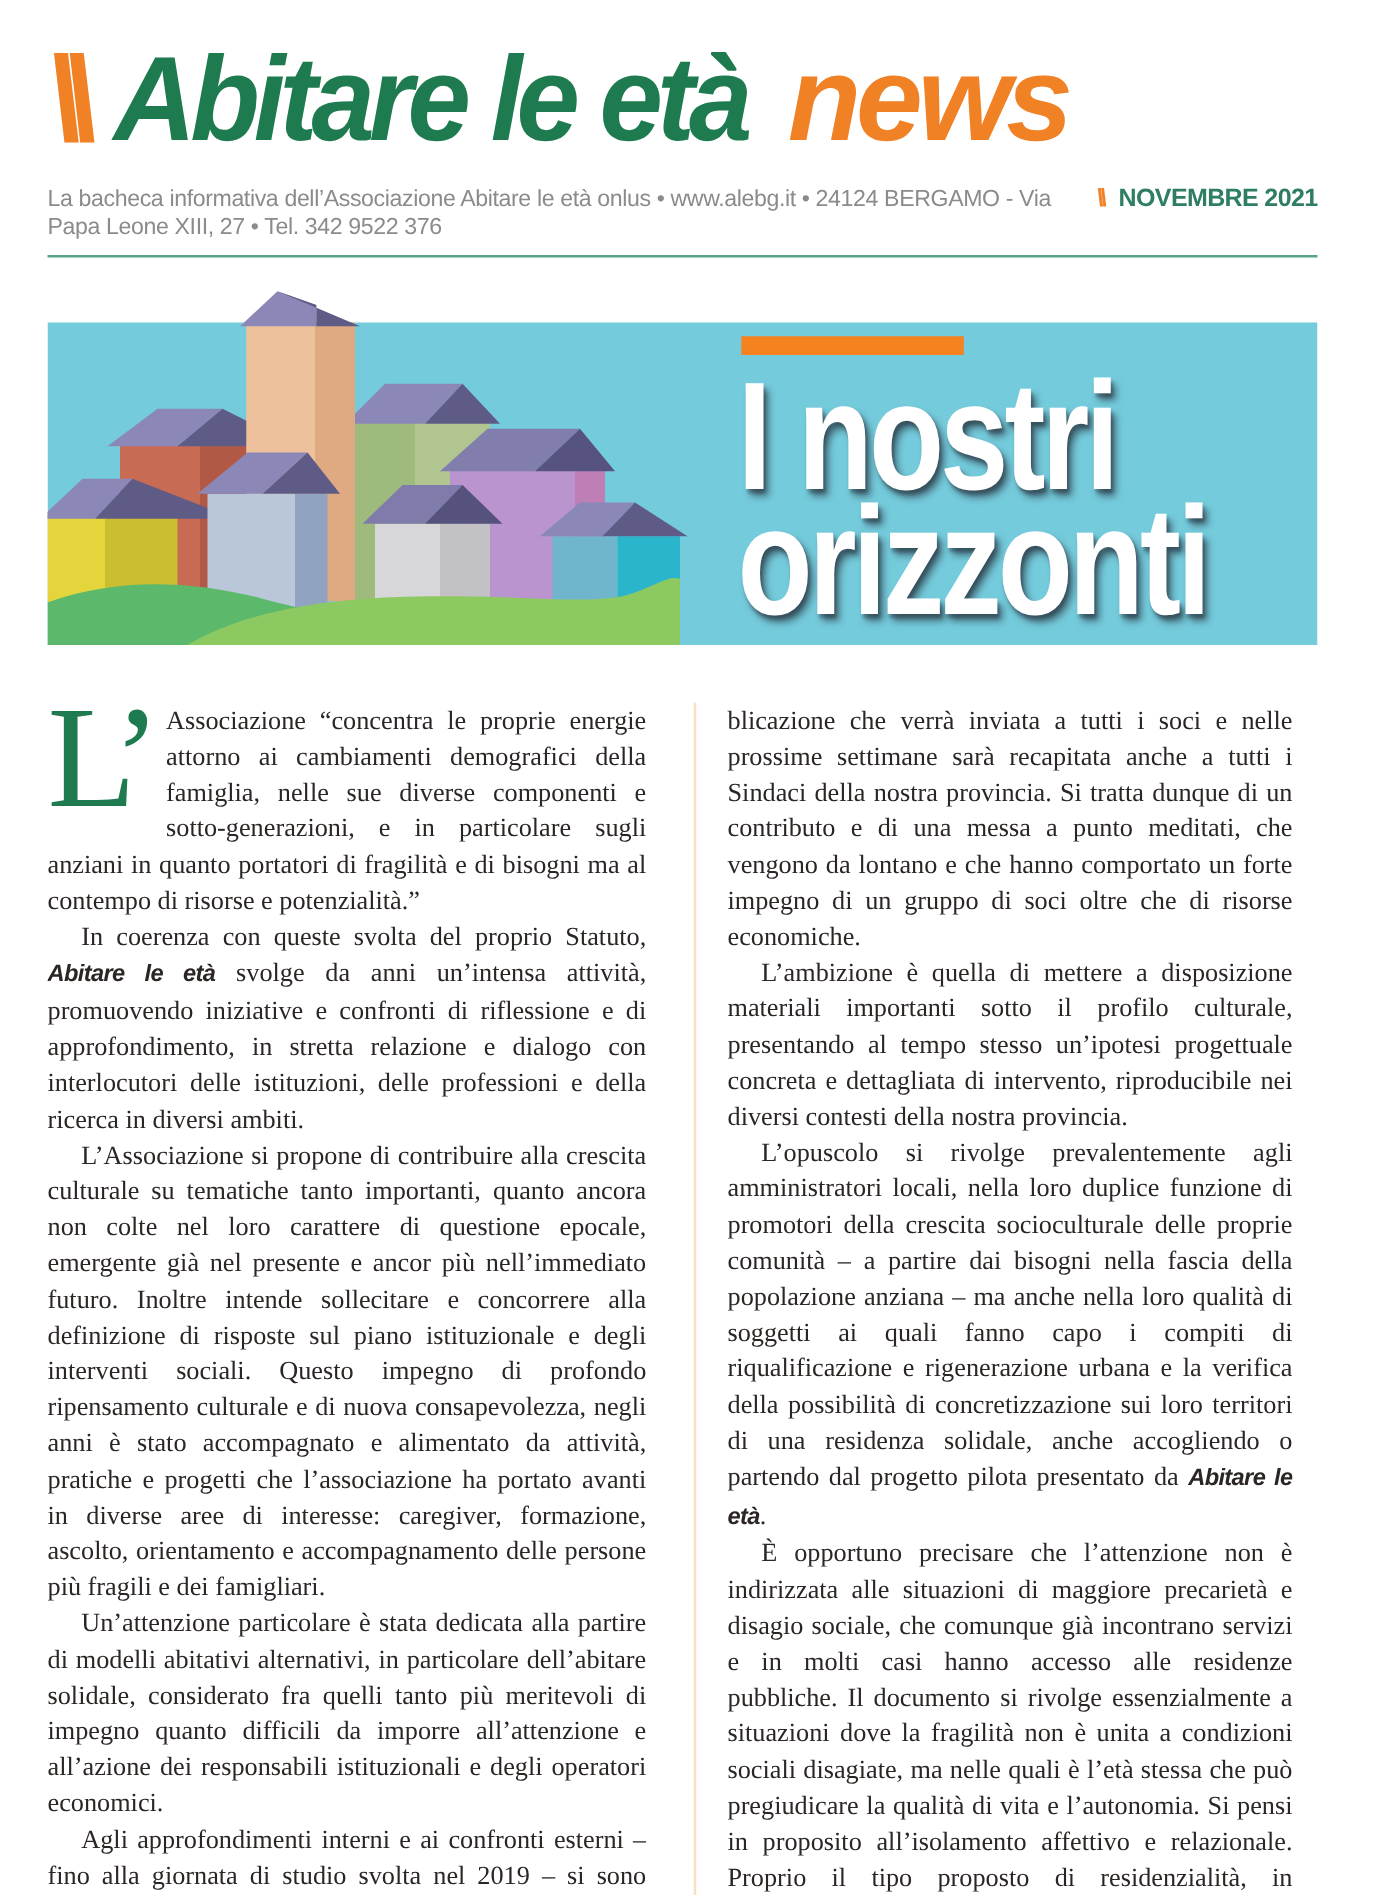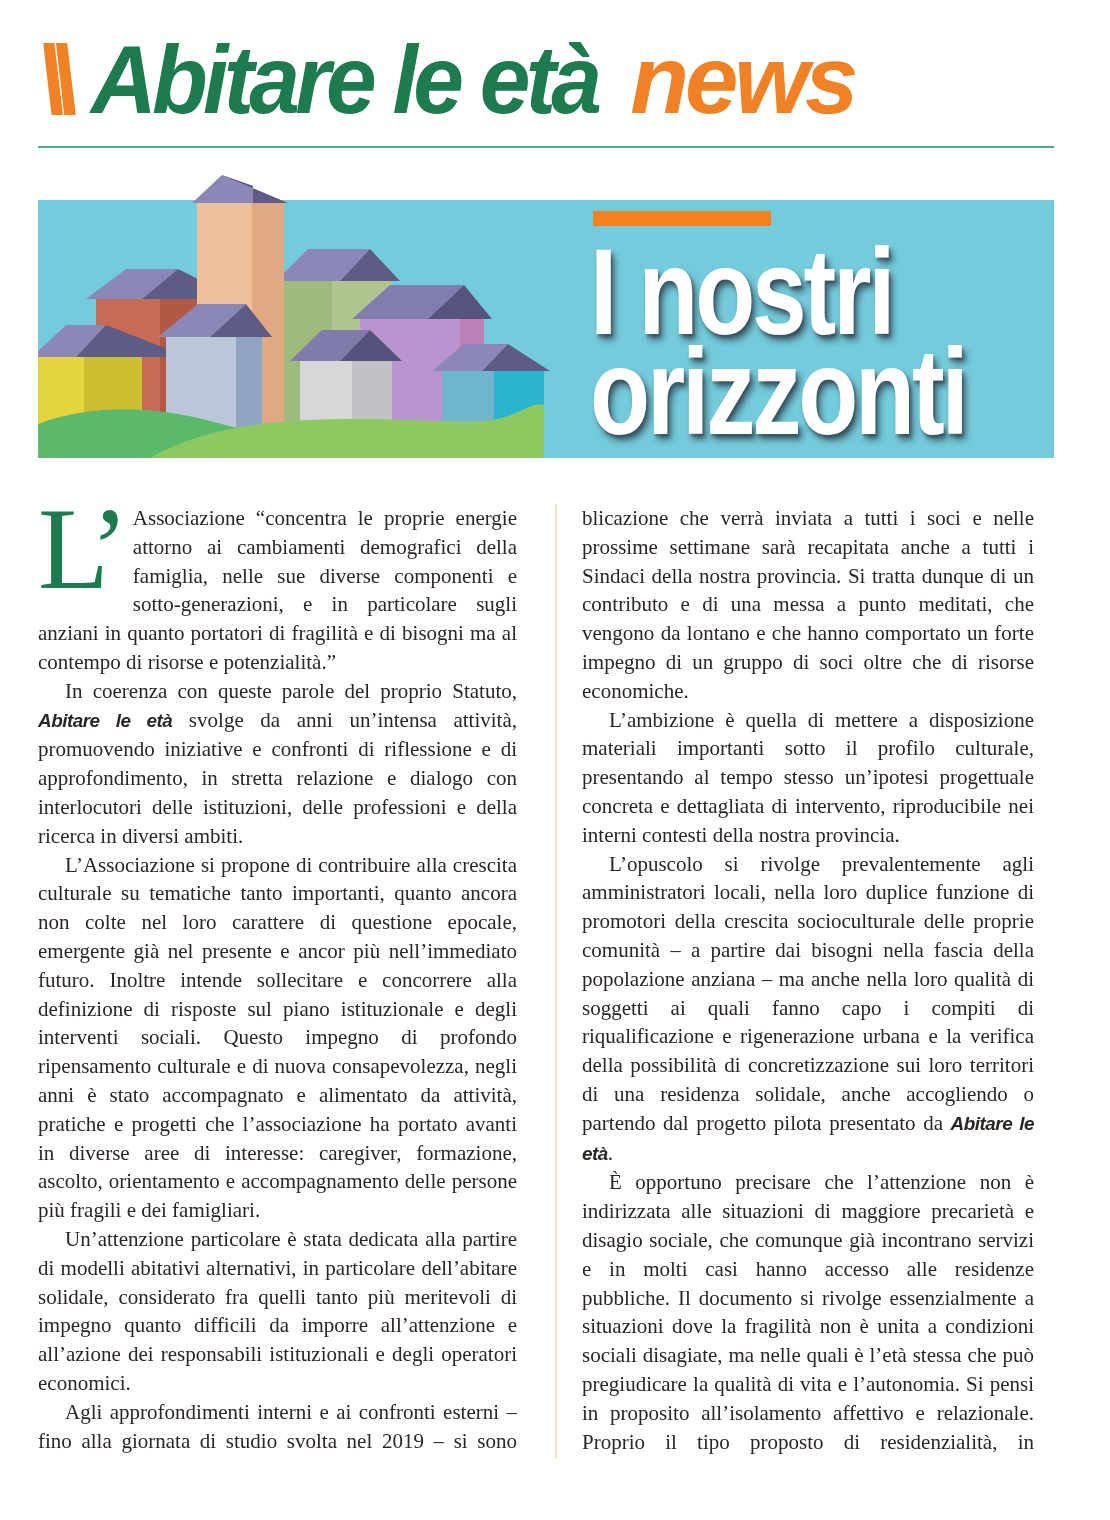--- a/index.html
+++ b/index.html
@@ -126,20 +126,27 @@
 <body>
 
 <div class="content">
 
   <header>
     <div class="logo">
       <span class="logo-slashes">\\</span>
       <span class="logo-title">Abitare le età</span>
       <span class="logo-news">news</span>
     </div>
+    <div class="meta">
+      <span class="tagline">La bacheca informativa dell’Associazione Abitare le età onlus • www.alebg.it • 24124 BERGAMO - Via Papa Leone XIII, 27 • Tel. 342 9522 376</span>
+      <span class="issue">
+        <span class="issue-slashes">\\</span>
+        <span class="issue-label">NOVEMBRE 2021</span>
+      </span>
+    </div>
     <hr class="header-rule">
   </header>
 
   <section class="banner">
     <svg width="1016" height="285" viewBox="0 0 1016 285" aria-hidden="true">
 
       <rect x="0" y="27" width="1016" height="258" fill="#74cbdc"></rect>
 
       <polygon points="58,124 122,124 122,252 58,252" fill="#c86b54"></polygon>
       <polygon points="122,124 192,124 192,252 122,252" fill="#b25946"></polygon>
@@ -189,26 +196,26 @@
       <h1>
         <div class="title-line">I nostri</div>
         <div class="title-line">orizzonti</div>
       </h1>
     </div>
   </section>
 
   <section class="article">
     <div class="column">
         <p><span class="dropcap">L’</span><span>Associazione “concentra le proprie energie attorno ai cambiamenti demografici della famiglia, nelle sue diverse componenti e sotto-generazioni, e in particolare sugli anziani in quanto portatori di fragilità e di bisogni ma al contempo di risorse e potenzialità.”</span></p>
-        <p class="indent"><span>In coerenza con queste parole del proprio Statuto, </span><span class="brand">Abitare le età</span><span> svolge da anni un’intensa attività, promuovendo iniziative e confronti di riflessione e di approfondimento, in stretta relazione e dialogo con interlocutori delle istituzioni, delle professioni e della ricerca in diversi ambiti.</span></p>
+        <p class="indent"><span>In coerenza con queste svolta del proprio Statuto, </span><span class="brand">Abitare le età</span><span> svolge da anni un’intensa attività, promuovendo iniziative e confronti di riflessione e di approfondimento, in stretta relazione e dialogo con interlocutori delle istituzioni, delle professioni e della ricerca in diversi ambiti.</span></p>
         <p class="indent"><span>L’Associazione si propone di contribuire alla crescita culturale su tematiche tanto importanti, quanto ancora non colte nel loro carattere di questione epocale, emergente già nel presente e ancor più nell’immediato futuro. Inoltre intende sollecitare e concorrere alla definizione di risposte sul piano istituzionale e degli interventi sociali. Questo impegno di profondo ripensamento culturale e di nuova consapevolezza, negli anni è stato accompagnato e alimentato da attività, pratiche e progetti che l’associazione ha portato avanti in diverse aree di interesse: caregiver, formazione, ascolto, orientamento e accompagnamento delle persone più fragili e dei famigliari.</span></p>
         <p class="indent"><span>Un’attenzione particolare è stata dedicata alla partire di modelli abitativi alternativi, in particolare dell’abitare solidale, considerato fra quelli tanto più meritevoli di impegno quanto difficili da imporre all’attenzione e all’azione dei responsabili istituzionali e degli operatori economici.</span></p>
         <p class="indent"><span>Agli approfondimenti interni e ai confronti esterni – fino alla giornata di studio svolta nel 2019 – si sono intrecciate l’elaborazione e la definizione di interventi operativi concreti, coinvolgendo operatori ed enti titolari di immobili e strutture in grado di soddisfare l’esigenza di un intervento pilota di residenza solidale.</span></p>
       </div>
     <div class="column">
         <p><span>blicazione che verrà inviata a tutti i soci e nelle prossime settimane sarà recapitata anche a tutti i Sindaci della nostra provincia. Si tratta dunque di un contributo e di una messa a punto meditati, che vengono da lontano e che hanno comportato un forte impegno di un gruppo di soci oltre che di risorse economiche.</span></p>
-        <p class="indent"><span>L’ambizione è quella di mettere a disposizione materiali importanti sotto il profilo culturale, presentando al tempo stesso un’ipotesi progettuale concreta e dettagliata di intervento, riproducibile nei interni contesti della nostra provincia.</span></p>
+        <p class="indent"><span>L’ambizione è quella di mettere a disposizione materiali importanti sotto il profilo culturale, presentando al tempo stesso un’ipotesi progettuale concreta e dettagliata di intervento, riproducibile nei diversi contesti della nostra provincia.</span></p>
         <p class="indent"><span>L’opuscolo si rivolge prevalentemente agli amministratori locali, nella loro duplice funzione di promotori della crescita socioculturale delle proprie comunità – a partire dai bisogni nella fascia della popolazione anziana – ma anche nella loro qualità di soggetti ai quali fanno capo i compiti di riqualificazione e rigenerazione urbana e la verifica della possibilità di concretizzazione sui loro territori di una residenza solidale, anche accogliendo o partendo dal progetto pilota presentato da </span><span class="brand">Abitare le età</span><span>.</span></p>
         <p class="indent"><span>È opportuno precisare che l’attenzione non è indirizzata alle situazioni di maggiore precarietà e disagio sociale, che comunque già incontrano servizi e in molti casi hanno accesso alle residenze pubbliche. Il documento si rivolge essenzialmente a situazioni dove la fragilità non è unita a condizioni sociali disagiate, ma nelle quali è l’età stessa che può pregiudicare la qualità di vita e l’autonomia. Si pensi in proposito all’isolamento affettivo e relazionale. Proprio il tipo proposto di residenzialità, in autonomia e al tempo stesso in solidarietà e con la possibilità, se necessario, di servizi e sostegni mirati, può dare o restituire ricchezza relazionale, prolungamento nel tempo di una vita piena, prevenzione dell’istituzionalizzazione.</span></p>
       </div>
   </section>
 
 </div>
 
 </body></html>

